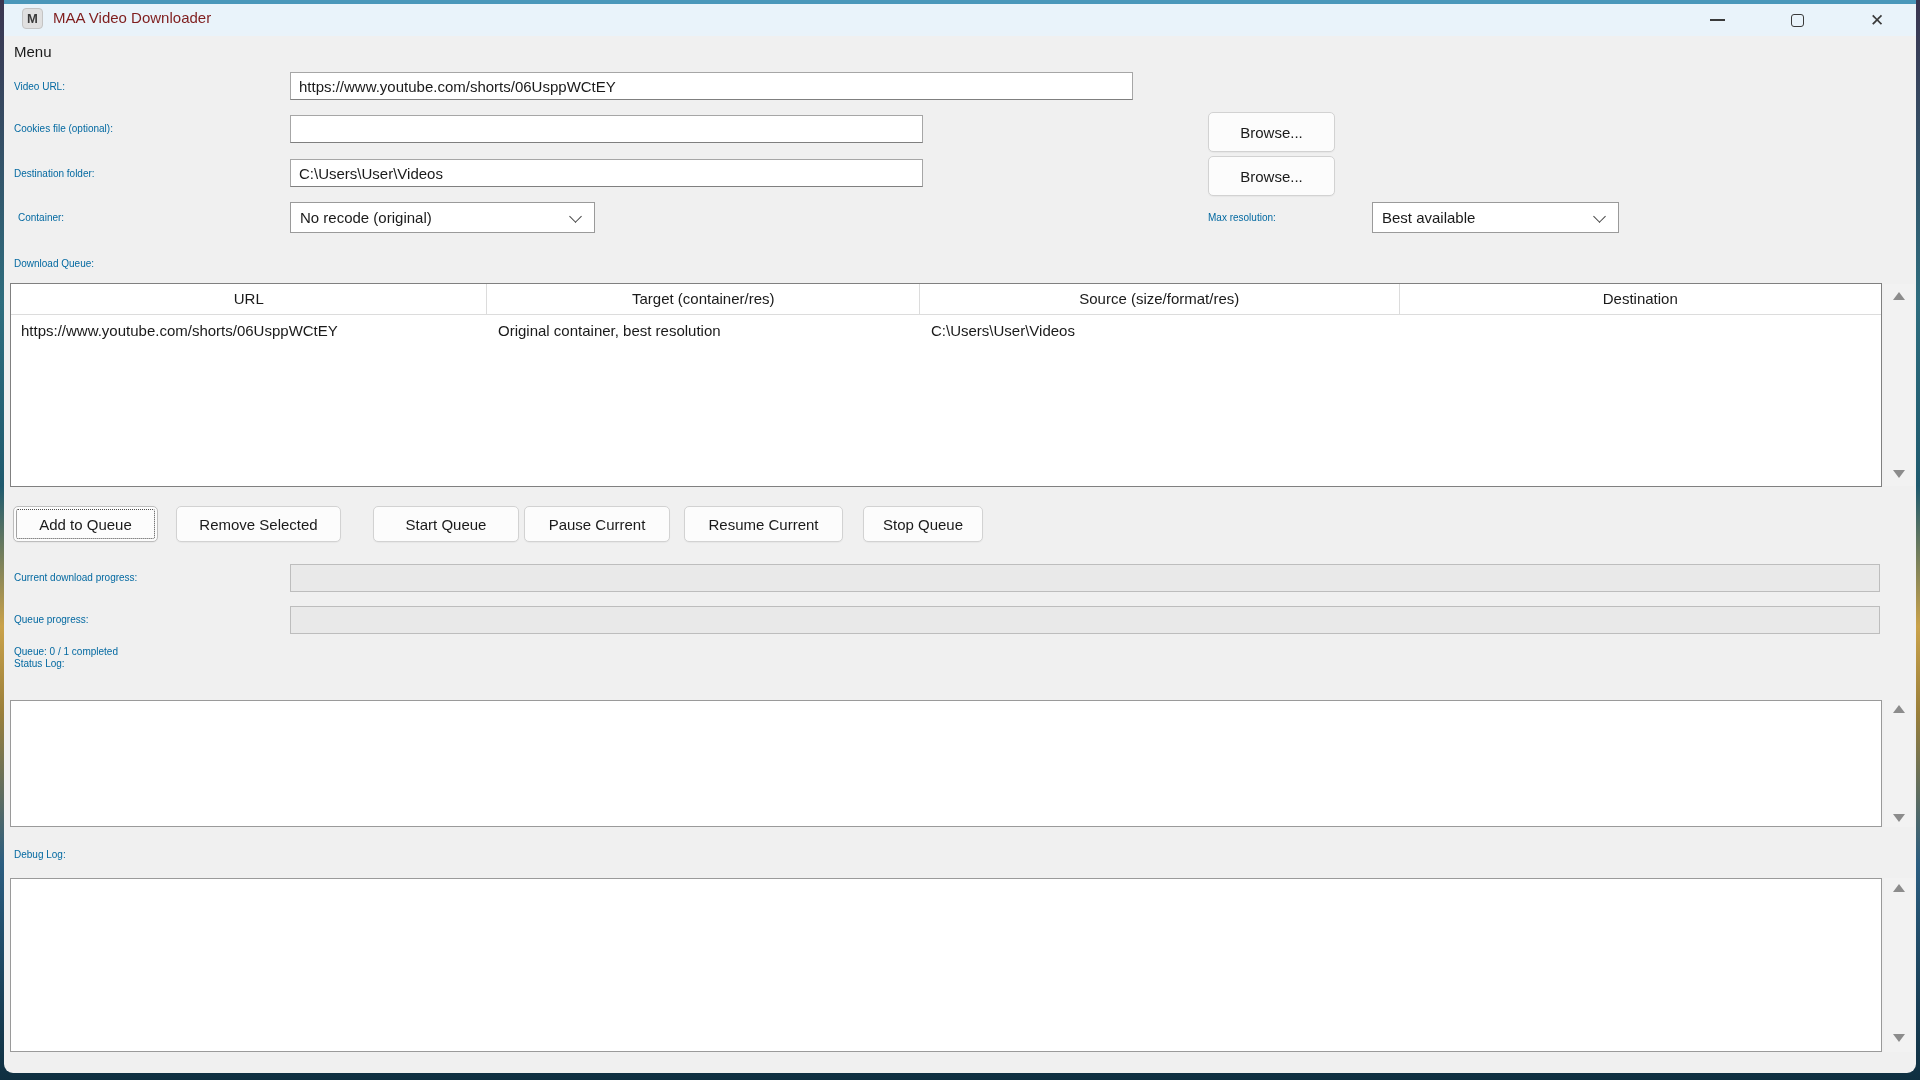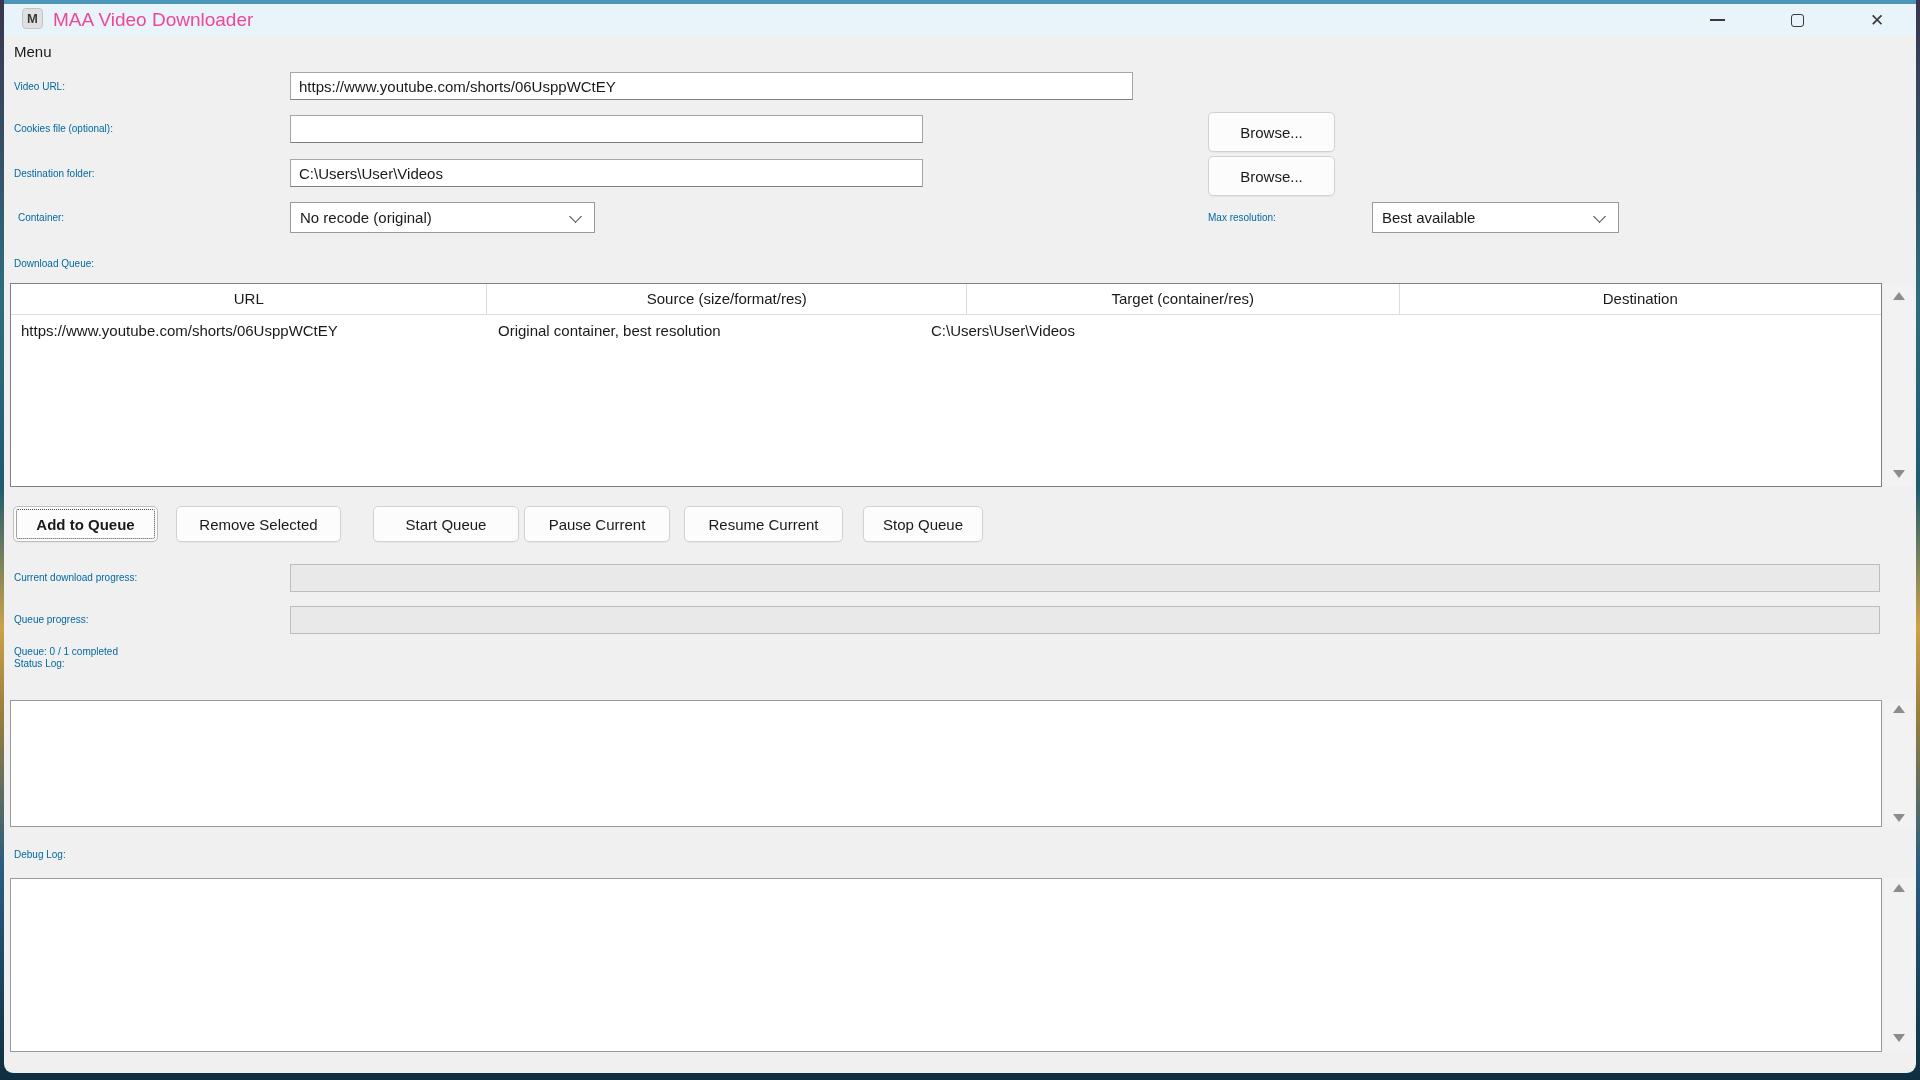--- a/index.html
+++ b/index.html
@@ -12,42 +12,42 @@
 
   
   .accent-line { position:absolute; left:4px; right:4px; top:0; height:4px; background:#4a97ba; }
   .titlebar { position:absolute; left:4px; right:4px; top:4px; height:32px; background:#e9f3fa; }
   .main-bg { position:absolute; left:4px; right:4px; top:36px; height:1037px; background:#f0f0f0;
              border-bottom-left-radius:9px; border-bottom-right-radius:9px; }
 
   .app-icon { position:absolute; left:22px; top:8px; width:21px; height:21px; background:#e0e0e0;
               border:1px solid #c4c4c4; border-radius:4px; color:#3a3a3a; font-weight:bold;
               font-size:13px; line-height:19px; text-align:center; }
-  .win-title { position:absolute; left:53px; top:9px; font-size:19px; color:#ec4899; }
+  .win-title { position:absolute; left:53px; top:9px; font-size:15px; color:#7f1d1d; }
 
   .win-btn { position:absolute; top:4px; width:46px; height:32px; display:flex; align-items:center; justify-content:center; }
   .glyph-min { width:15px; height:2px; background:#3a3a3a; }
   .glyph-max { width:13px; height:13px; border:1.5px solid #3a3a3a; border-radius:3px; }
   .glyph-close { font-size:17px; color:#3a3a3a; line-height:1; }
 
   .menubar-item { position:absolute; left:14px; top:43px; font-size:15px; color:#1a1a1a; }
 
   
   .lbl { position:absolute; font-size:10px; color:#0369a1; height:24px; line-height:24px; }
 
   
   .tin { position:absolute; height:28px; background:#fff; border:1px solid #a6a6a6;
          border-bottom:1px solid #7f7f7f; font-family:"Liberation Sans",sans-serif;
          font-size:15px; color:#1a1a1a; padding:0 8px; }
 
   .btn { position:absolute; height:36px; background:#fcfcfc; border:1px solid #d2d2d2;
          border-radius:5px; font-family:"Liberation Sans",sans-serif; font-size:15px;
          color:#1a1a1a; box-shadow:0 1px 1px rgba(0,0,0,0.04); }
   .btn.small { height:40px; }
-  .btn.focused { outline:1px dotted #4a4a4a; outline-offset:-4px; border-color:#bdbdbd;font-weight:bold; }
+  .btn.focused { outline:1px dotted #4a4a4a; outline-offset:-4px; border-color:#bdbdbd; }
 
   .combo { position:absolute; height:31px; background:#fff; border:1px solid #9a9a9a;
            display:flex; align-items:center; padding-left:9px; font-size:15px; color:#1a1a1a; }
   .chev { position:absolute; right:14px; top:9px; width:9px; height:9px;
           border-right:1.6px solid #444; border-bottom:1.6px solid #444; transform:rotate(45deg); }
 
   
   .qtable { position:absolute; left:10px; top:283px; width:1872px; height:204px;
             background:#fff; border:1px solid #808080; }
   .thead { display:flex; height:31px; }
@@ -120,22 +120,22 @@
   <div class="combo" style="left:1372px; top:202px; width:247px;">
     <span>Best available</span>
     <span class="chev"></span>
   </div>
 
   <div class="lbl" style="left:14px; top:252px;">Download Queue:</div>
 
   <div class="qtable">
     <div class="thead">
       <div class="thcell" style="width:477px;">URL</div>
+      <div class="thcell" style="width:433px;">Target (container/res)</div>
       <div class="thcell" style="width:480px;">Source (size/format/res)</div>
-      <div class="thcell" style="width:433px;">Target (container/res)</div>
       <div class="thcell" style="width:482px;">Destination</div>
     </div>
     <div>
         <div class="trow">
           <div class="tcell" style="width: 477px;">https://www.youtube.com/shorts/06UsppWCtEY</div>
           <div class="tcell" style="width: 433px;">Original container, best resolution</div>
           <div class="tcell" style="width: 482px;">C:\Users\User\Videos</div>
         </div>
       </div>
   </div>

